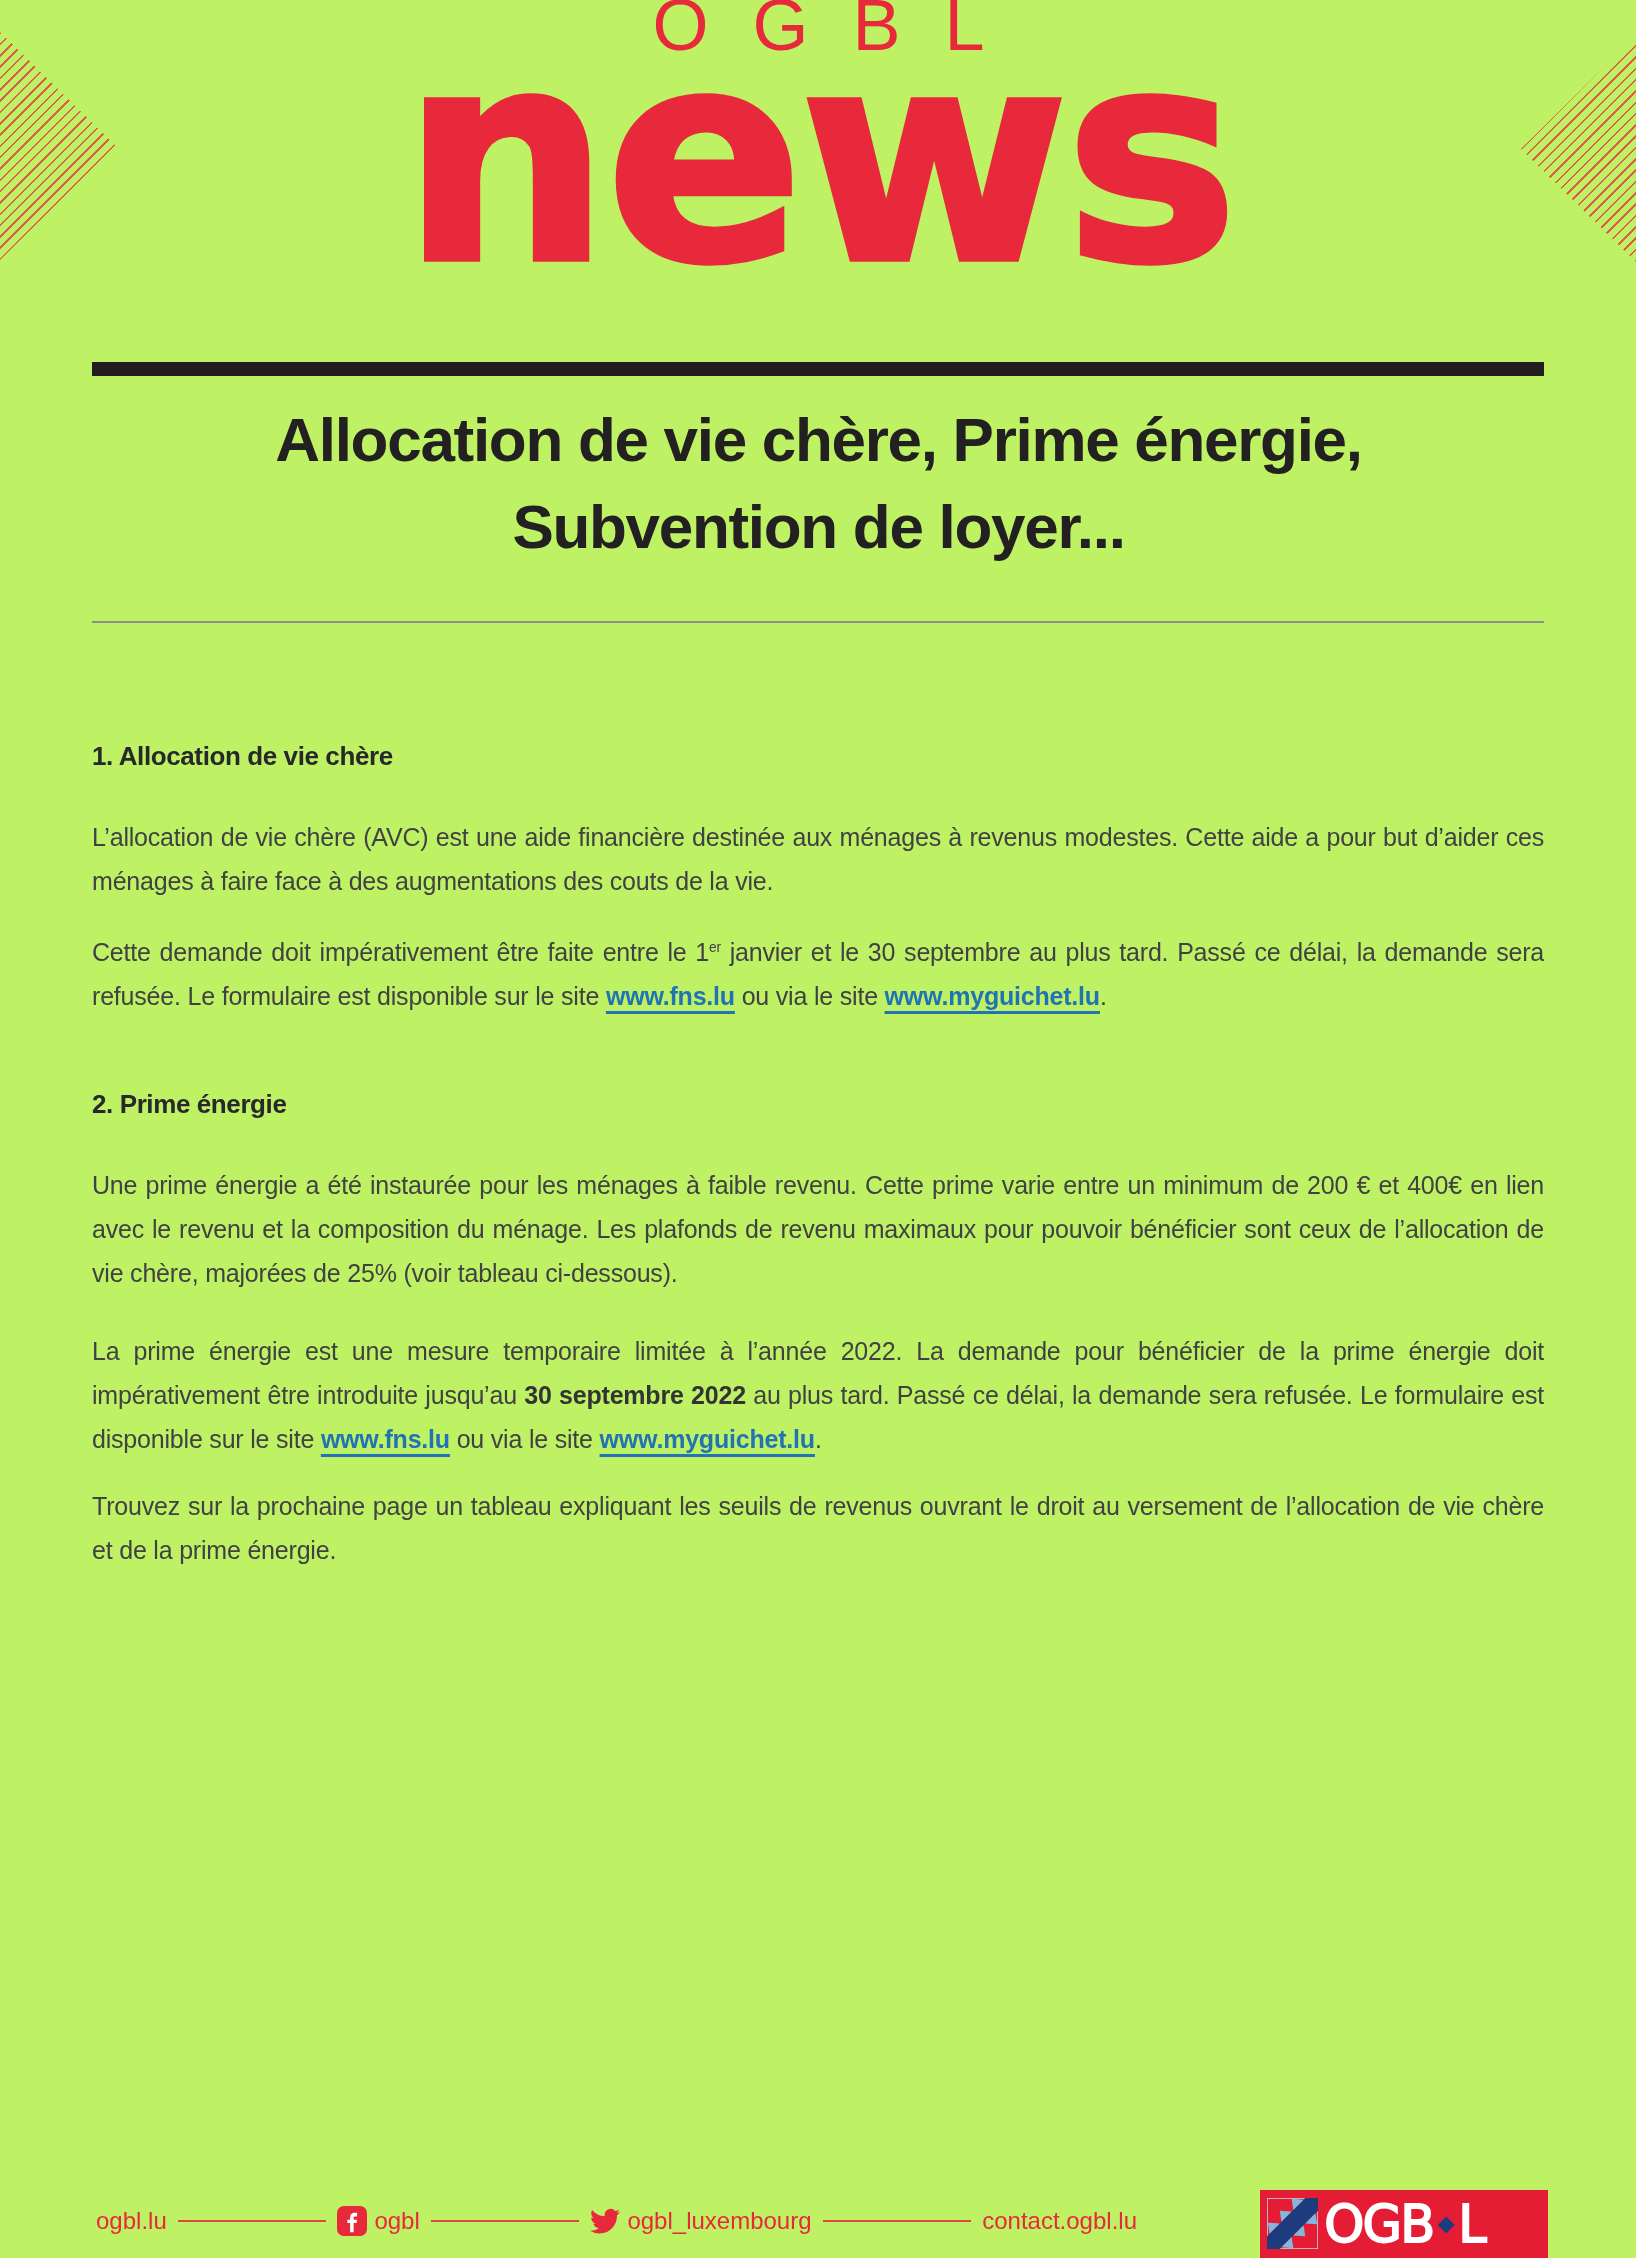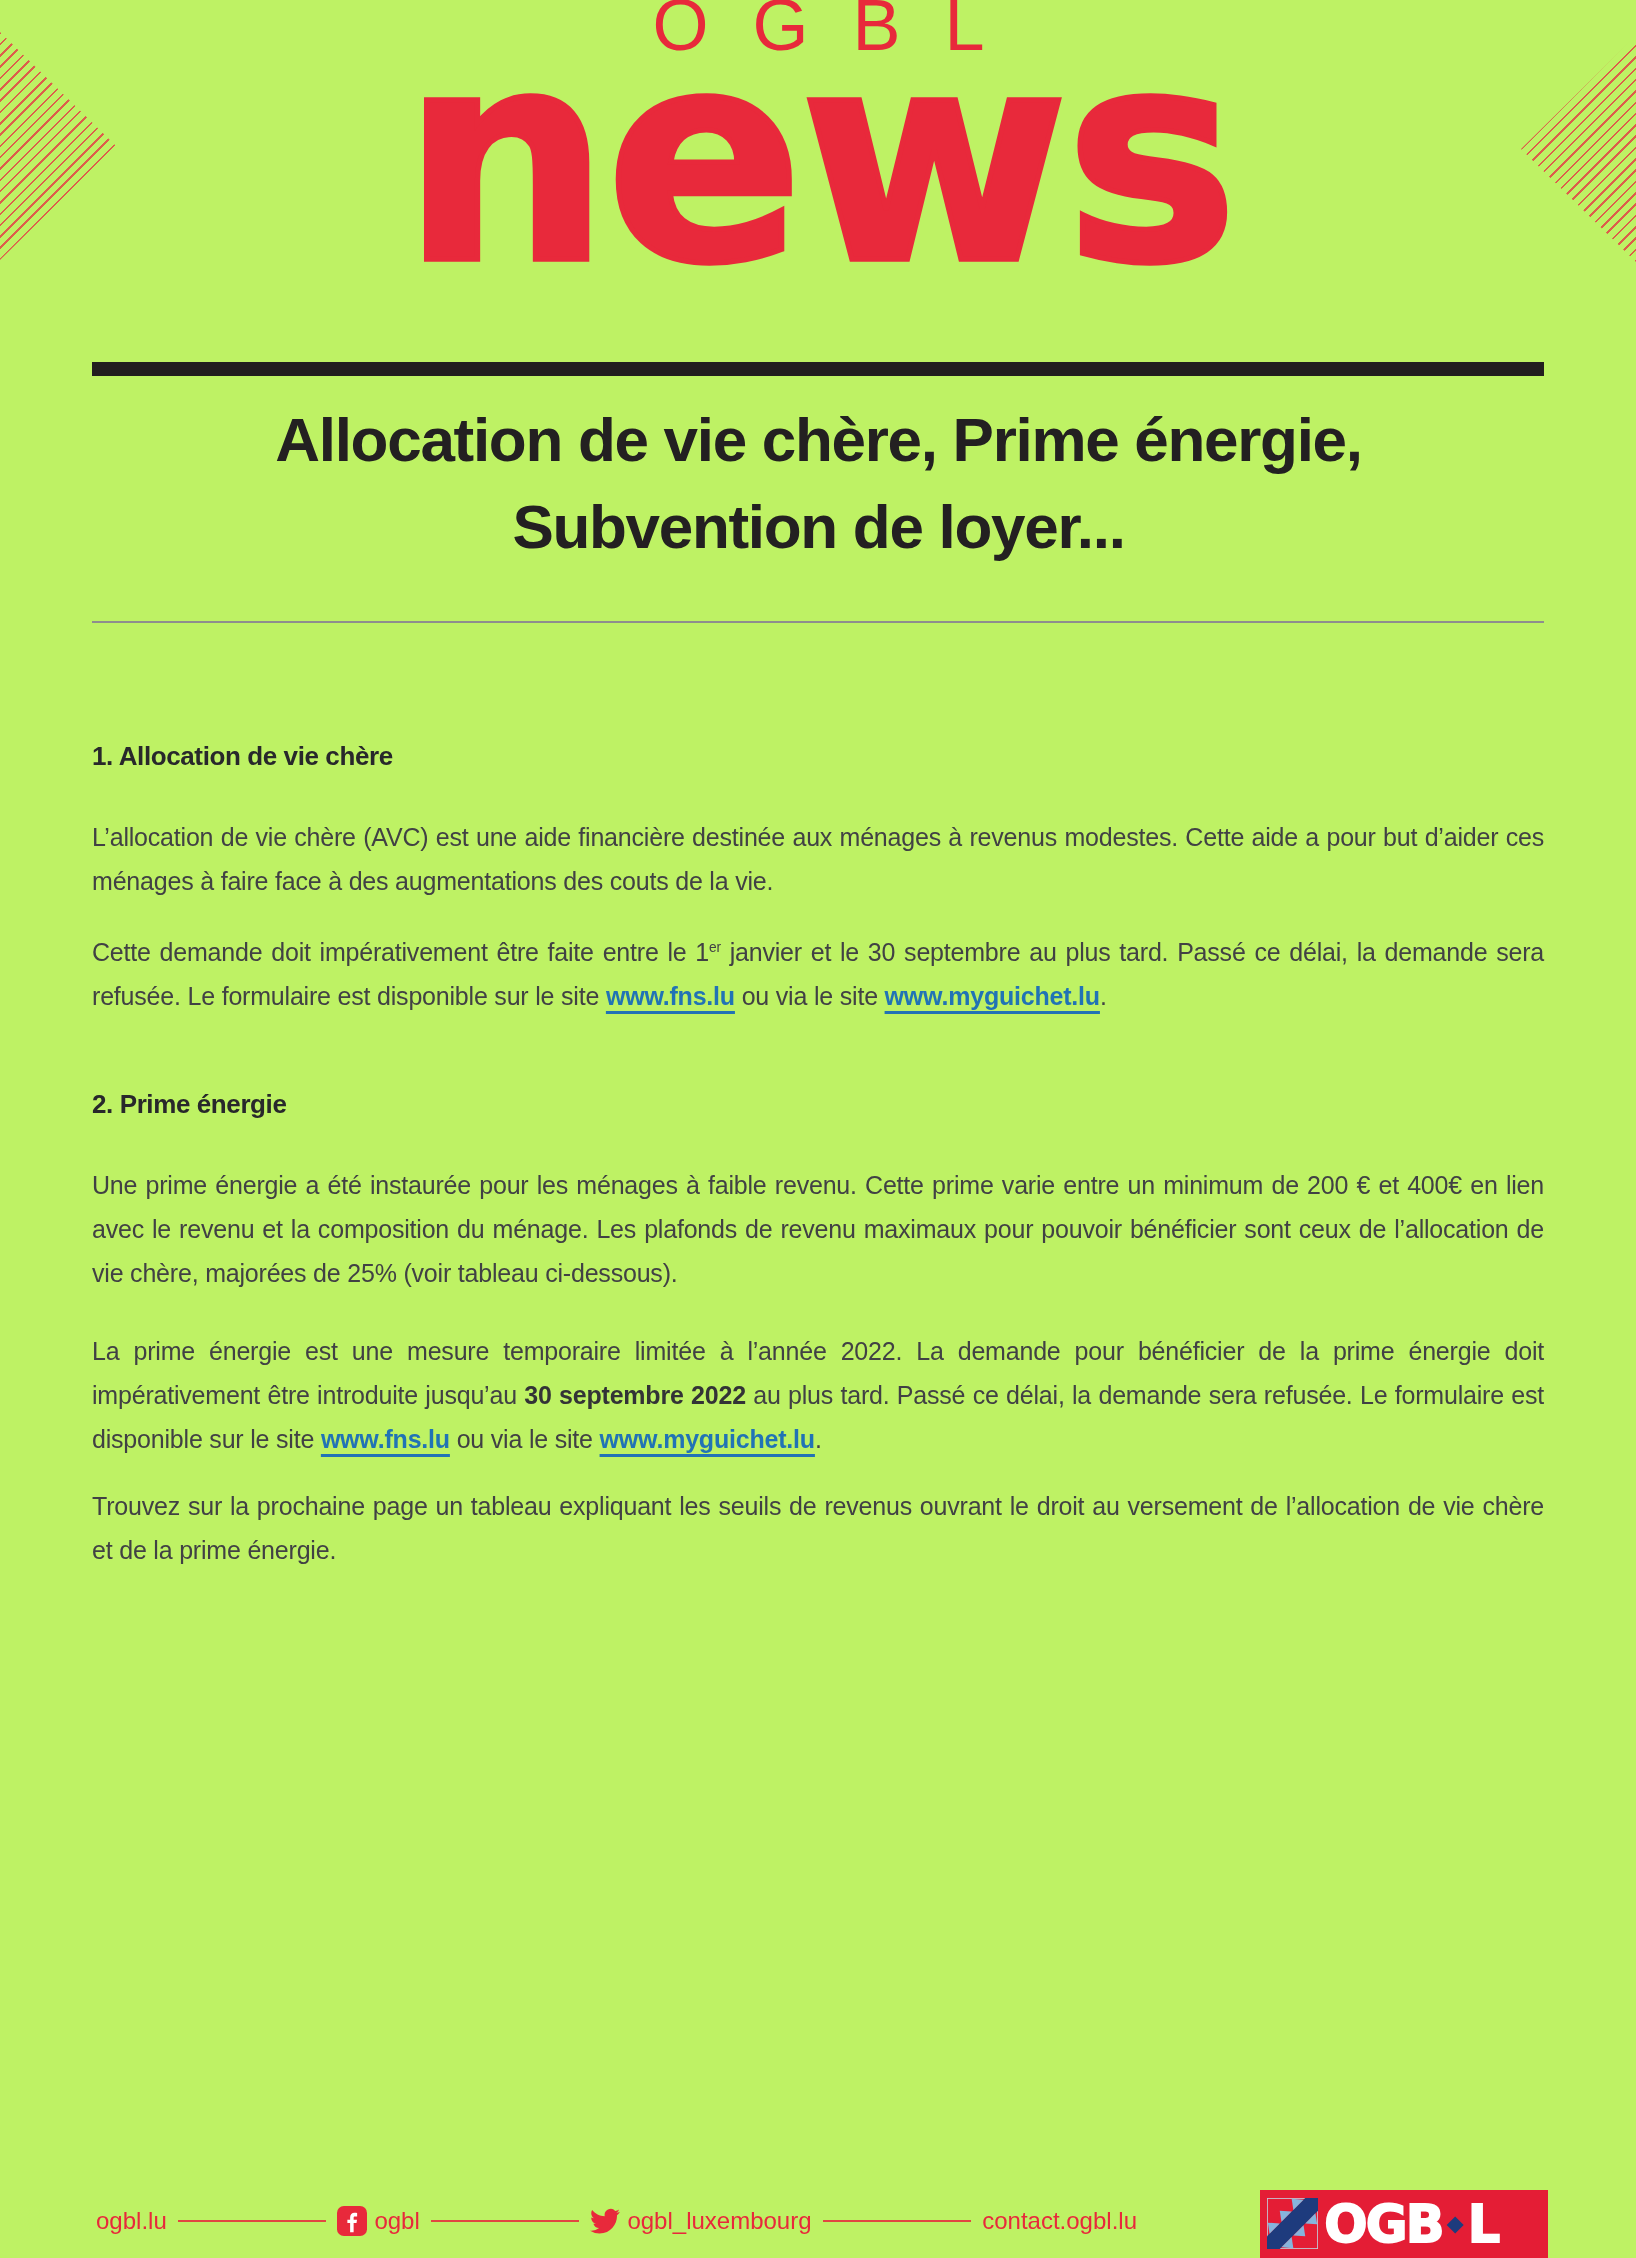--- a/index.html
+++ b/index.html
@@ -100,21 +100,21 @@
   
   .logo{
     position:absolute;left:1260px;top:2190px;width:288px;height:69px;
     background:#e41d35;
     display:flex;align-items:center;
     box-sizing:border-box;padding:0 7px;
   }
   .logo-emblem{margin-right:6.2px;flex:0 0 auto;}
   .logo-text{
     display:flex;align-items:center;
-    color:#ffffff;font-weight:700;
+    color:#ffffff;font-weight:400;
     font-family:"DejaVu Sans","Liberation Sans",sans-serif;
     font-size:51px;line-height:51px;letter-spacing:-1.8px;
     -webkit-text-stroke:1.8px #ffffff;
   }
   .logo-diamond{
     width:12.4px;height:12.4px;background:#1e3b7d;
     transform:rotate(45deg);
     margin:1.8px 6.2px 0 6.2px;flex:0 0 auto;
   }
 </style>

